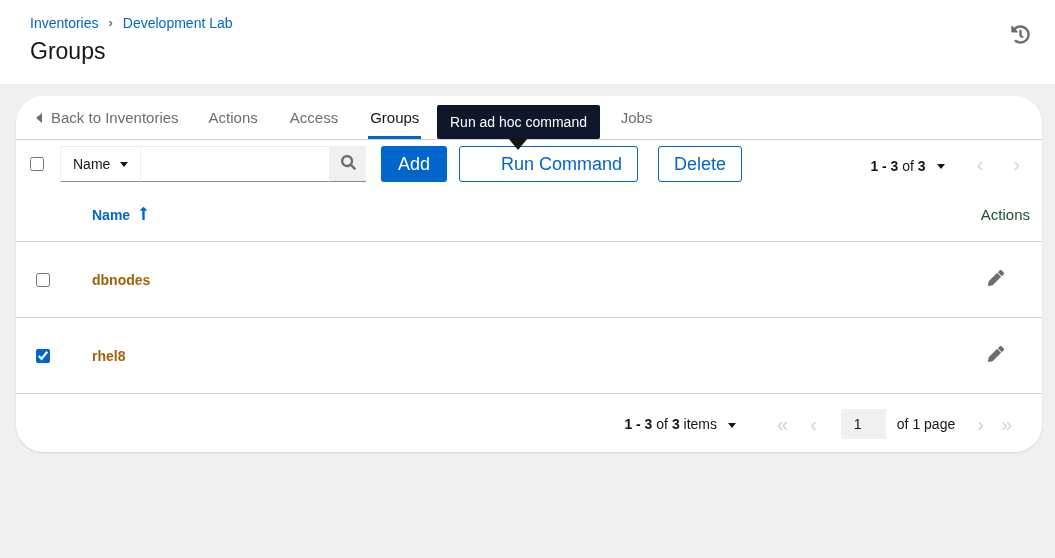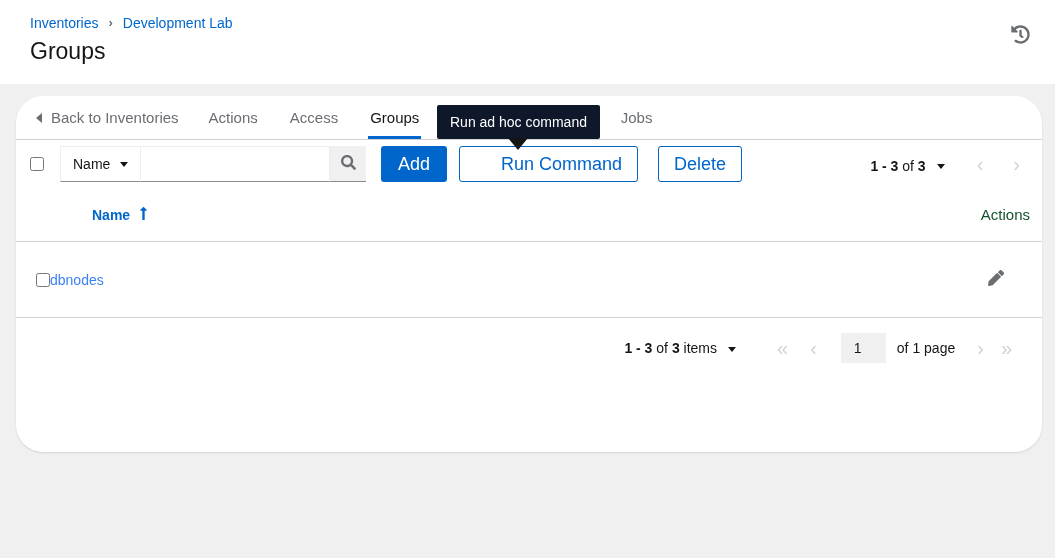--- a/index.html
+++ b/index.html
@@ -97,21 +97,21 @@
                line-height:1; padding:0; }
   .pager-top .nav-arrow { margin-left:30px; }
 
   
   .thead { height:54px; display:flex; align-items:center; border-bottom:1px solid #d2d2d2; }
   .th-name { margin-left:76px; display:flex; align-items:center; gap:9px;
              color:#0066cc; font-weight:700; font-size:14px; cursor:pointer; }
   .th-actions { margin-left:auto; margin-right:12px; font-size:15px; color:#14532d; }
   .trow { height:76px; display:flex; align-items:center; border-bottom:1px solid #d2d2d2; }
   .trow .row-check { margin-left:20px; }
-  .row-name { color:#3b82f6; font-weight:400; font-size:14px;
+  .row-name { margin-left:42px; color:#a16207; font-weight:700; font-size:14px;
               text-decoration:none; cursor:pointer; }
   .edit-btn { margin-left:auto; margin-right:34px; background:none; border:none;
               cursor:pointer; padding:4px; }
 
   
   .tfooter { height:59px; display:flex; align-items:center; justify-content:flex-end;
              padding-right:30px; font-size:14px; }
   .tfooter b { font-weight:700; }
   .foot-caret { margin-left:9px; }
   .nav-first { margin-left:39px; }
@@ -228,20 +228,31 @@
           </svg>
       </span>
     </div>
     <div class="th-actions">Actions</div>
   </div>
 
   <div id="table-body">
       <div class="trow">
     <input type="checkbox" class="row-check" style="">
     <a class="row-name">dbnodes</a>
+    <button class="edit-btn">
+      <span>
+        <svg width="16" height="16" viewBox="0 0 512 512">
+              <path class="icon-gray" d="M497.9 142.1l-46.1 46.1c-4.7 4.7-12.3 4.7-17 0l-111-111c-4.7-4.7-4.7-12.3 0-17l46.1-46.1c18.7-18.7 49.1-18.7 67.9 0l60.1 60.1c18.8 18.7 18.8 49.1 0 67.9zM284.2 99.8L21.6 362.4.4 483.9c-2.9 16.4 11.4 30.6 27.8 27.8l121.5-21.3 262.6-262.6c4.7-4.7 4.7-12.3 0-17l-111-111c-4.8-4.7-12.4-4.7-17.1 0z"></path>
+            </svg>
+      </span>
+    </button>
+  </div>
+      <div class="trow">
+    <input type="checkbox" class="row-check" checked="" style="">
+    <a class="row-name">rhel8</a>
     <button class="edit-btn">
       <span>
         <svg width="16" height="16" viewBox="0 0 512 512">
               <path class="icon-gray" d="M497.9 142.1l-46.1 46.1c-4.7 4.7-12.3 4.7-17 0l-111-111c-4.7-4.7-4.7-12.3 0-17l46.1-46.1c18.7-18.7 49.1-18.7 67.9 0l60.1 60.1c18.8 18.7 18.8 49.1 0 67.9zM284.2 99.8L21.6 362.4.4 483.9c-2.9 16.4 11.4 30.6 27.8 27.8l121.5-21.3 262.6-262.6c4.7-4.7 4.7-12.3 0-17l-111-111c-4.8-4.7-12.4-4.7-17.1 0z"></path>
             </svg>
       </span>
     </button>
   </div>
     </div>
 

